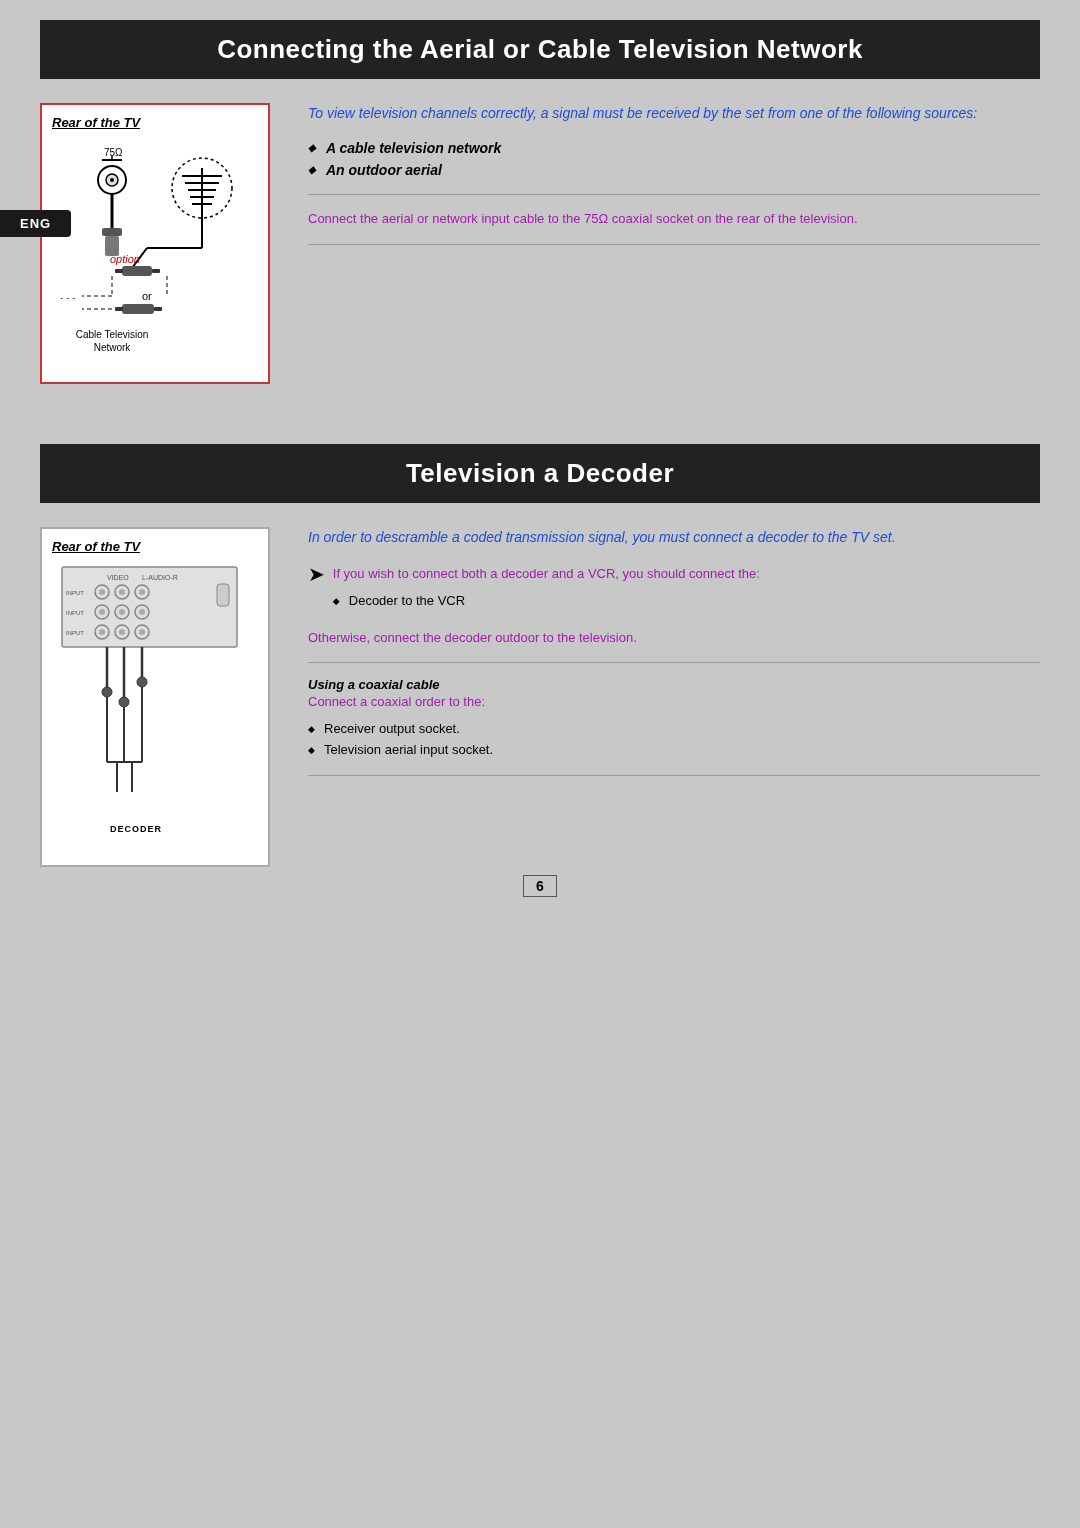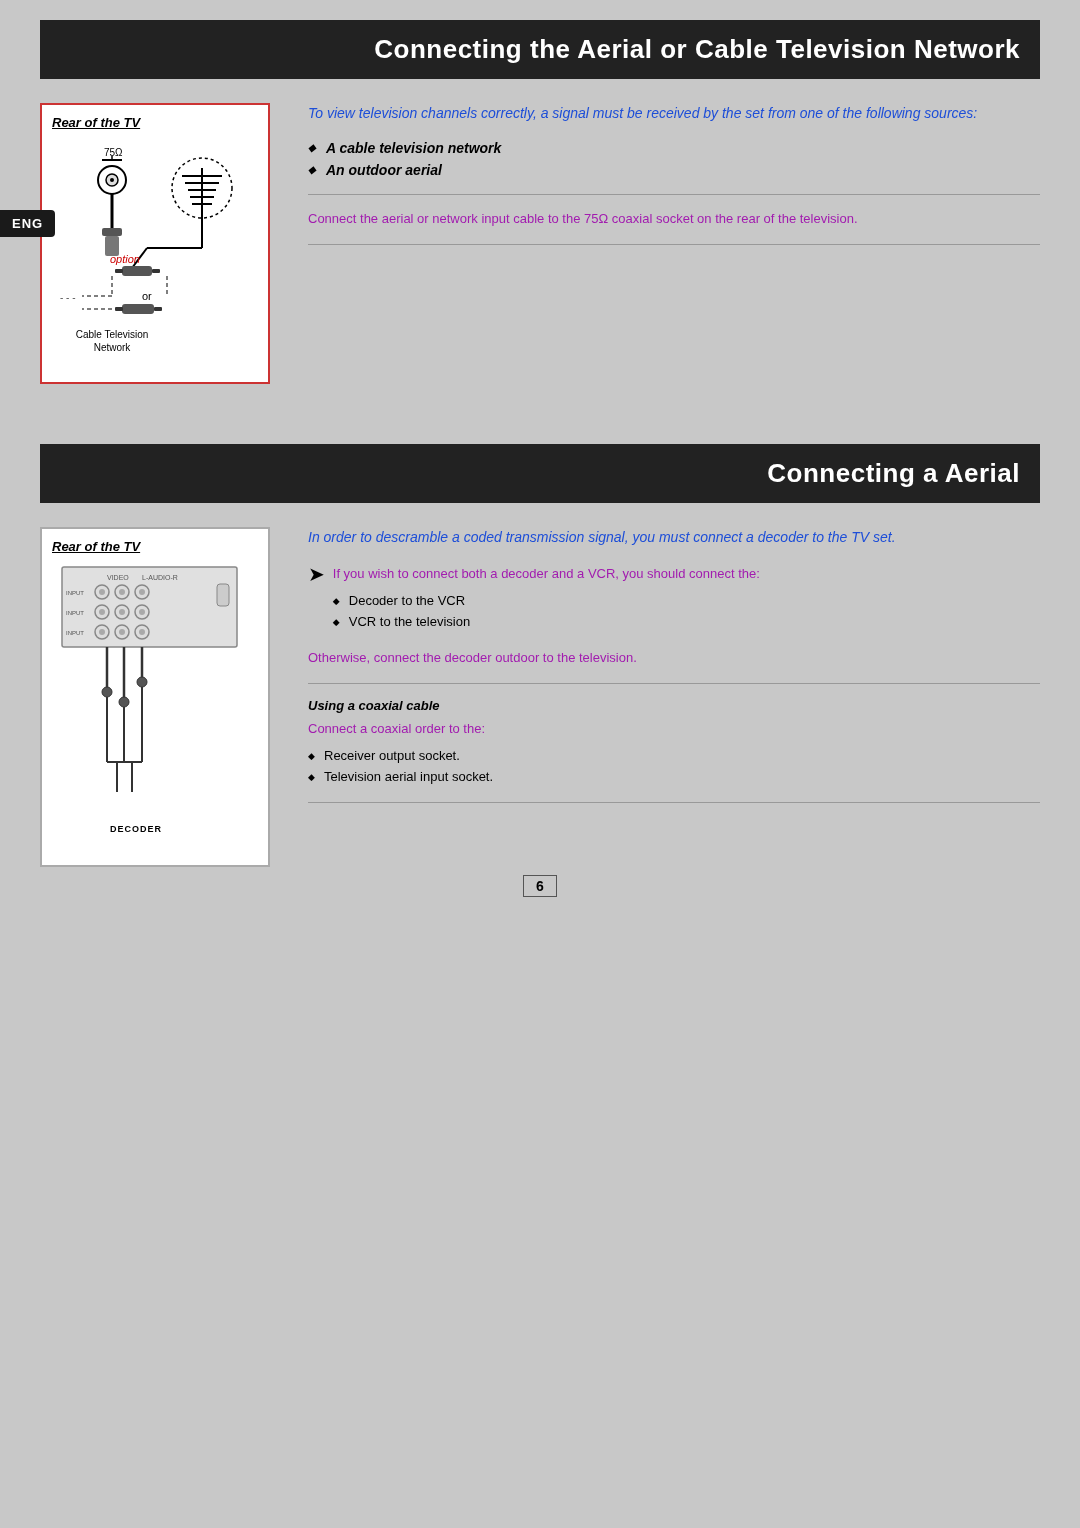--- a/index.html
+++ b/index.html
@@ -20,37 +20,37 @@
     }
 
     
     .eng-badge {
       position: absolute;
       left: 0;
       top: 210px;
       background: #1a1a1a;
       color: #fff;
       border-radius: 0 4px 4px 0;
-      padding: 6px 12px;
+      padding: 6px 20px;
       font-size: 13px;
       font-weight: bold;
       letter-spacing: 1px;
       z-index: 10;
     }
 
     
     .section {
       background: #c8c8c8;
       padding: 20px 40px 30px 40px;
     }
 
     .section-title-box {
       background: #222;
       color: #fff;
-      text-align: right;
+      text-align: center;
       padding: 14px 20px;
       margin-bottom: 24px;
     }
 
     .section-title-box h2 {
       font-size: 26px;
       font-weight: bold;
       letter-spacing: 0.5px;
     }
 
@@ -163,21 +163,20 @@
       position: absolute;
       left: 0;
       font-size: 9px;
       top: 3px;
     }
 
     .using-coaxial {
       font-style: italic;
       font-weight: bold;
       font-size: 13px;
-      margin-bottom: 6px;
     }
 
     
     .page-number {
       text-align: center;
       font-size: 15px;
       font-weight: bold;
       margin-top: 8px;
       background: #c8c8c8;
       padding-bottom: 16px;
@@ -282,21 +281,21 @@
         </ul>
         <hr class="divider">
         <p class="body-text">Connect the aerial or network input cable to the 75Ω coaxial socket on the rear of the television.</p>
         <hr class="divider">
       </div>
     </div>
   </div>
 
   <div class="decoder-section">
     <div class="section-title-box">
-      <h2>Connecting a Aerial</h2>
+      <h2>Television a Decoder</h2>
     </div>
 
     <div class="section-content">
 
       <div class="decoder-diagram">
         <div class="diagram-label">Rear of the TV</div>
 
         
         <svg width="206" height="280" viewBox="0 0 206 280">
 
@@ -355,21 +354,20 @@
 
       <div class="right-content">
         <p class="intro-text">In order to descramble a coded transmission signal, you must connect a decoder to the TV set.</p>
 
         <div class="arrow-bullet">
           <span class="arrow">➤</span>
           <div>
             <p class="body-text">If you wish to connect both a decoder and a VCR, you should connect the:</p>
             <ul class="sub-bullets">
               <li>Decoder to the VCR</li>
-              <li>VCR to the television</li>
             </ul>
           </div>
         </div>
 
         <p class="body-text">Otherwise, connect the decoder outdoor to the television.</p>
 
         <hr class="divider">
 
         <p class="using-coaxial">Using a coaxial cable</p>
         <p class="body-text">Connect a coaxial order to the:</p>

